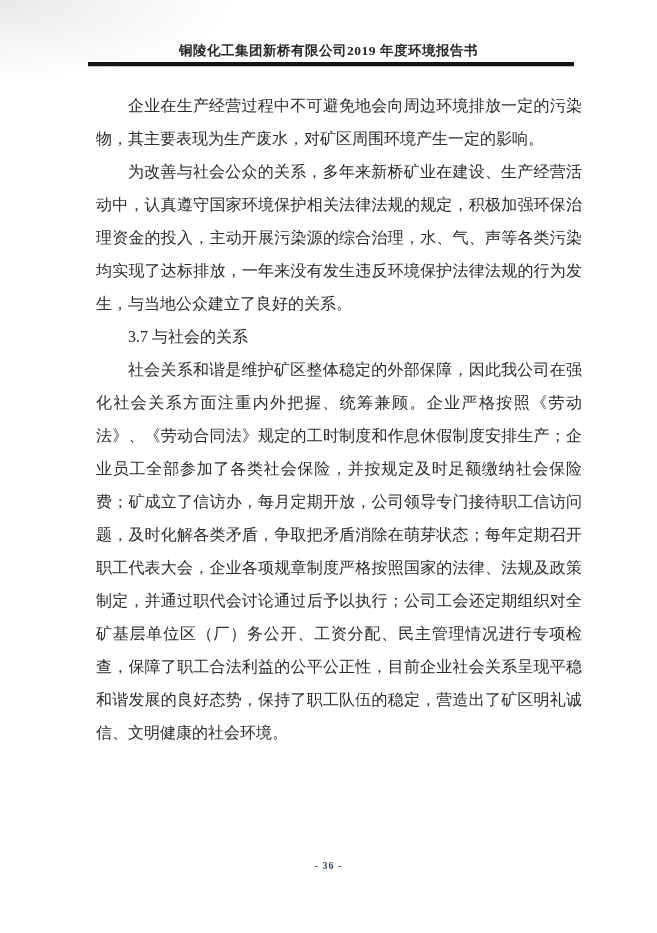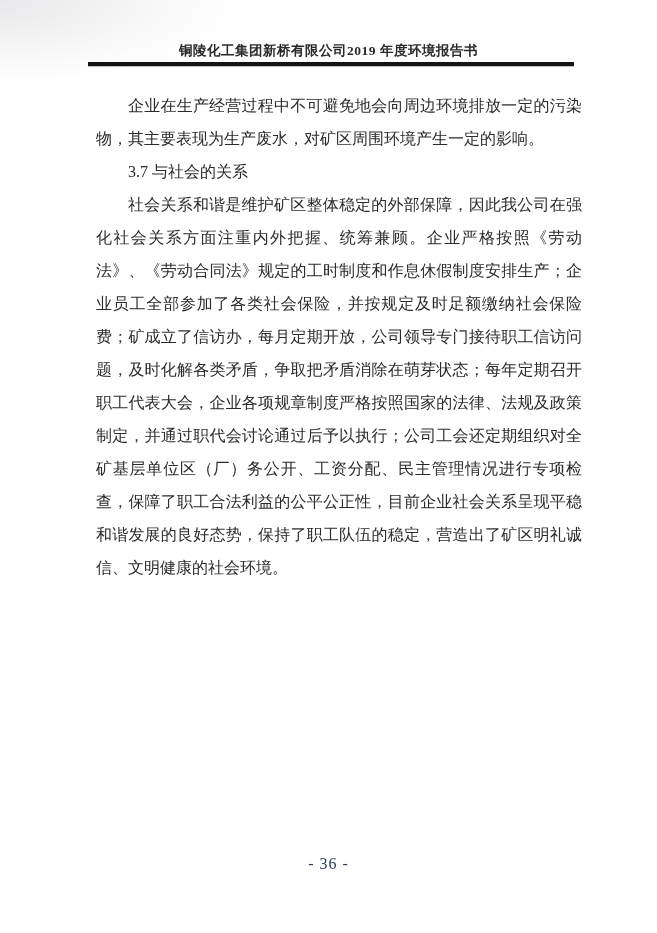--- a/index.html
+++ b/index.html
@@ -65,40 +65,42 @@
     font-weight: 400;
   }
   .footer {
     position: absolute;
     top: 855px;
     left: 0;
     width: 100%;
     text-align: center;
   }
   .page-number {
-    font-size: 16px;
+    font-size: 10px;
     letter-spacing: 1px;
     color: var(--color-page_number, #2c3e5c);
+    font-weight: bold;
   }
 </style>
 </head>
 <body>
 
 <div class="page">
 
   <div class="scan-shading"></div>
 
   <header class="doc-header">
     <div class="doc-header-title">铜陵化工集团新桥有限公司2019 年度环境报告书</div>
   </header>
 
   <div class="header-divider"></div>
 
   <main class="doc-body">
     <p>企业在生产经营过程中不可避免地会向周边环境排放一定的污染物，其主要表现为生产废水，对矿区周围环境产生一定的影响。</p>
+    <p>为改善与社会公众的关系，多年来新桥矿业在建设、生产经营活动中，认真遵守国家环境保护相关法律法规的规定，积极加强环保治理资金的投入，主动开展污染源的综合治理，水、气、声等各类污染均实现了达标排放，一年来没有发生违反环境保护法律法规的行为发生，与当地公众建立了良好的关系。</p>
     <h2>3.7 与社会的关系</h2>
     <p>社会关系和谐是维护矿区整体稳定的外部保障，因此我公司在强化社会关系方面注重内外把握、统筹兼顾。企业严格按照《劳动法》、《劳动合同法》规定的工时制度和作息休假制度安排生产；企业员工全部参加了各类社会保险，并按规定及时足额缴纳社会保险费；矿成立了信访办，每月定期开放，公司领导专门接待职工信访问题，及时化解各类矛盾，争取把矛盾消除在萌芽状态；每年定期召开职工代表大会，企业各项规章制度严格按照国家的法律、法规及政策制定，并通过职代会讨论通过后予以执行；公司工会还定期组织对全矿基层单位区（厂）务公开、工资分配、民主管理情况进行专项检查，保障了职工合法利益的公平公正性，目前企业社会关系呈现平稳和谐发展的良好态势，保持了职工队伍的稳定，营造出了矿区明礼诚信、文明健康的社会环境。</p>
   </main>
 
   <footer class="footer">
     <span class="page-number">- 36 -</span>
   </footer>
 
 </div>
 

